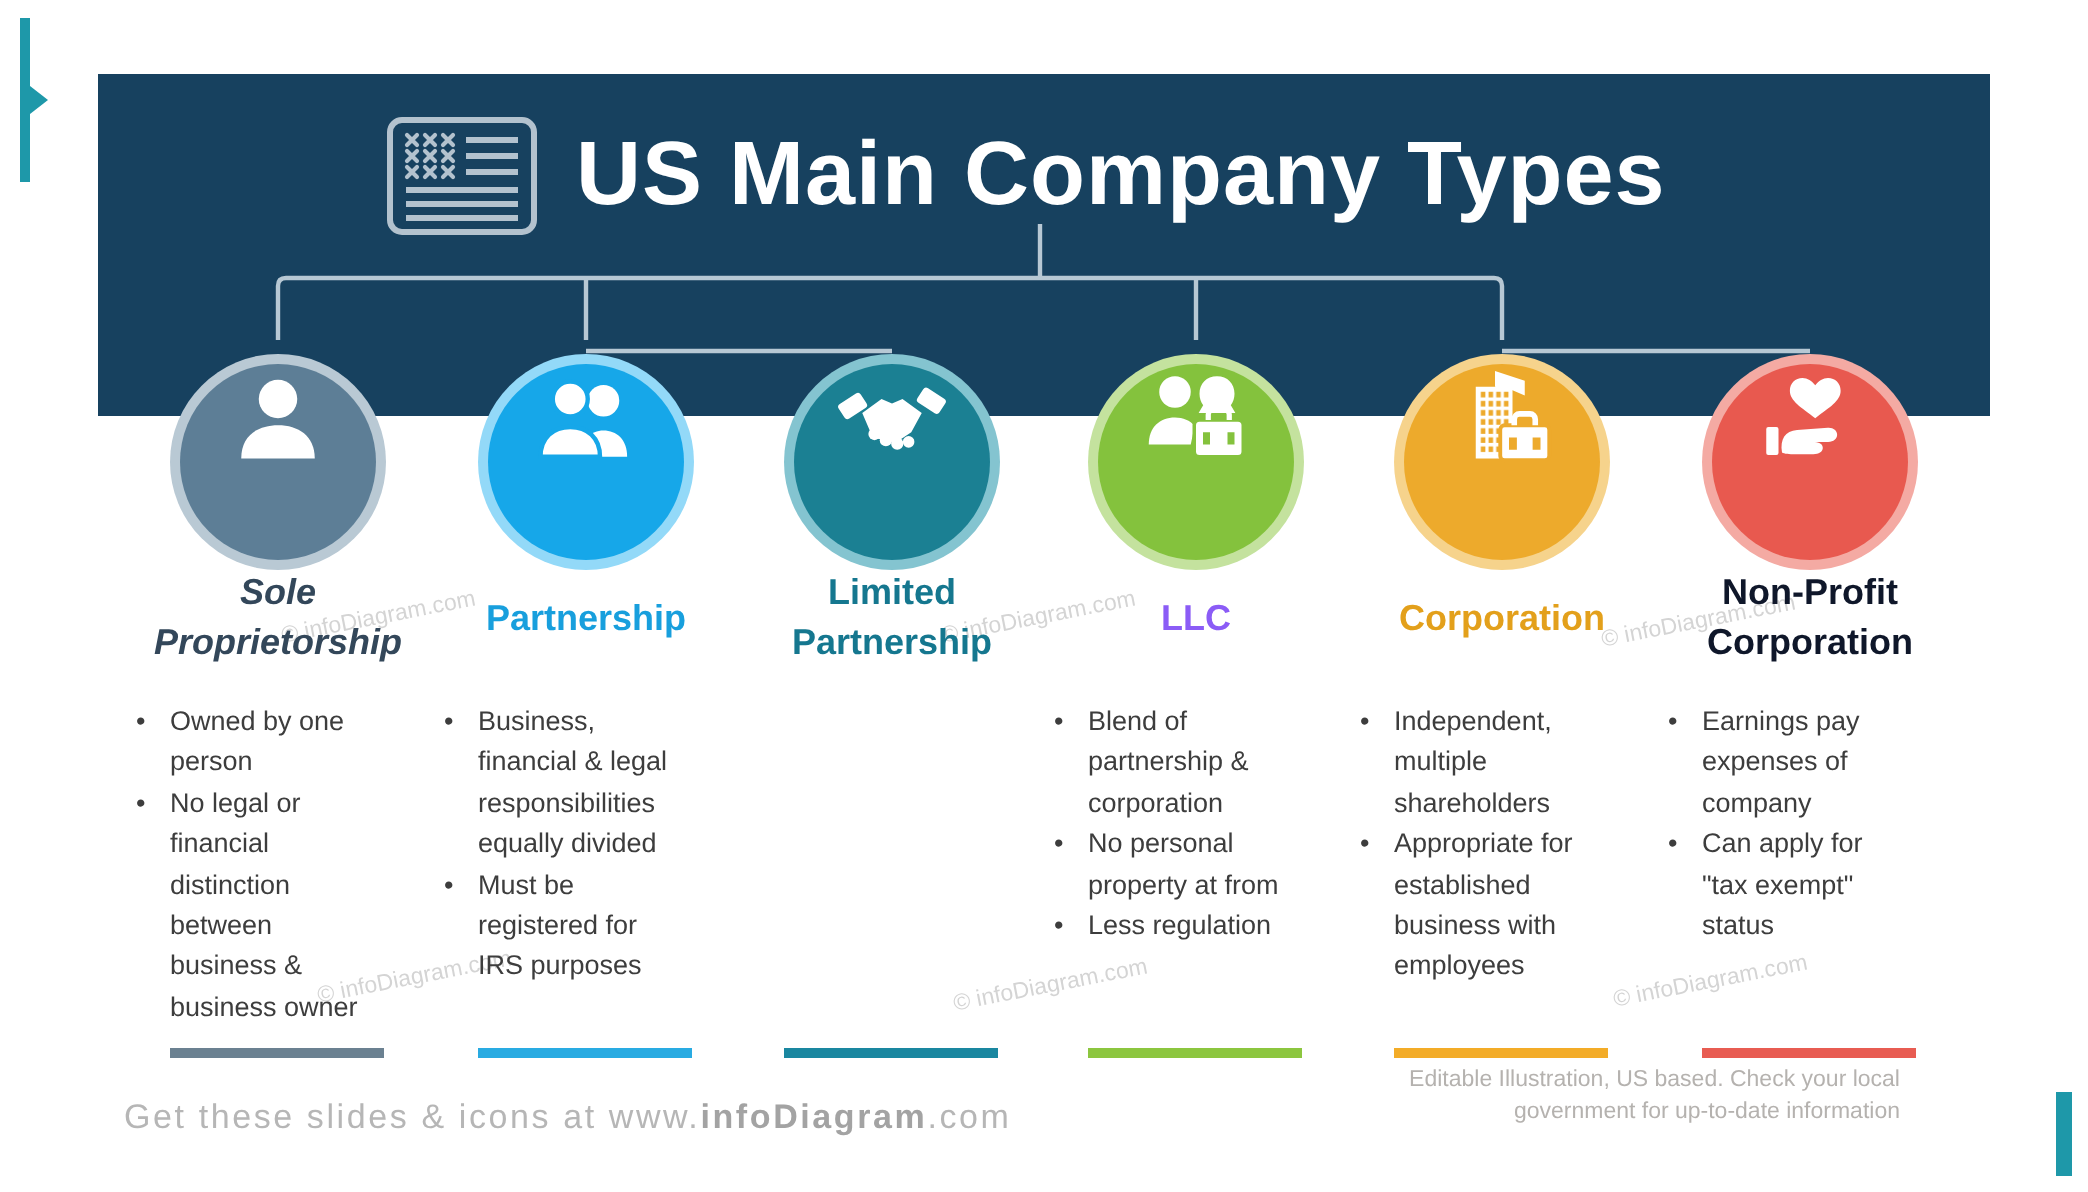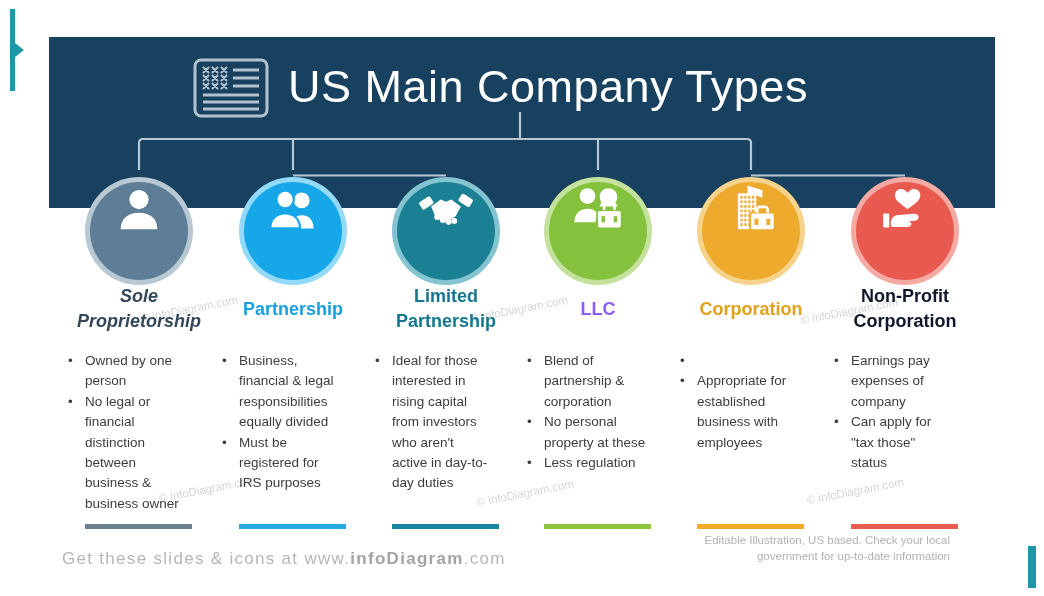--- a/index.html
+++ b/index.html
@@ -9,21 +9,21 @@
   }
   
   .accent-tl-bar{position:absolute;left:10px;top:9px;width:5px;height:82px;background:var(--accent);}
   .accent-tl-tri{position:absolute;left:15px;top:43px;width:0;height:0;
     border-top:7px solid transparent;border-bottom:7px solid transparent;border-left:9px solid var(--accent);}
   .accent-br-bar{position:absolute;left:1028px;top:546px;width:8px;height:42px;background:var(--accent);}
   
   .band{position:absolute;left:49px;top:37px;width:946px;height:171px;z-index:1;}
   .flag{position:absolute;left:193px;top:58px;width:76px;height:60px;z-index:2;}
   .title{position:absolute;left:288px;top:61px;z-index:2;color:#ffffff;font-size:45px;
-    font-weight:400;letter-spacing:.5px;white-space:nowrap;}
+    font-weight:700;letter-spacing:.5px;white-space:nowrap;}
   
   .connectors{position:absolute;left:0;top:0;width:1044px;height:596px;z-index:2;pointer-events:none;}
   
   .col{position:absolute;top:161px;width:150px;height:420px;z-index:4;}
   .circle{position:relative;width:98px;height:98px;margin:6px auto 0;border-radius:50%;
     box-shadow:0 0 0 5px var(--ring);}
   .icon{display:block;width:56px;height:56px;margin:21px auto 0;}
   .tlabel{position:absolute;top:118px;left:-8px;right:-8px;height:60px;display:flex;align-items:center;
     justify-content:center;text-align:center;font-size:18px;font-weight:bold;line-height:25px;white-space:pre-line;}
   .bullets{position:absolute;top:190px;left:4px;right:0;}
@@ -167,32 +167,20 @@
           <path d="M15 28l11-8 6 2.5L38 20l11 8-6 11-9 6-13-3z"></path>
           <circle cx="22" cy="40" r="3.5"></circle>
           <circle cx="28.5" cy="43.5" r="3.5"></circle>
           <circle cx="35" cy="45.5" r="3.5"></circle>
           <circle cx="41.5" cy="44.5" r="3.3"></circle>
         </g>
       </svg>
     </div>
     <div class="tlabel" style="color: rgb(21, 119, 143);">Limited
 Partnership</div>
-    <div class="bullets">
-      <div class="bullet">
-          <span class="dot"></span>
-          <span class="btxt">Ideal for those
-interested in
-rising capital
-from investors
-who aren't
-active in day-to-
-day duties</span>
-        </div>
-    </div>
     <div class="bar" style="background: rgb(26, 135, 160);"></div>
   </div>
 
   <div class="col" style="left:523px">
     <div class="circle" style="background: rgb(132, 194, 61); --ring: #c4e29e;">
       <svg class="icon" viewBox="0 0 64 64">
         <g fill="#fff">
           <circle cx="20" cy="16" r="9"></circle>
           <path d="M5 46c0-10 6.3-15.5 15-15.5 4.6 0 8.6 1.7 11.2 4.8L29 46z"></path>
           <path d="M44 7c-6 0-10 4.2-10 10 0 2.5.8 4.7 2.1 6.5L33.5 28h21l-2.6-4.5C53.2 21.7 54 19.5 54 17c0-5.8-4-10-10-10z"></path>
@@ -208,21 +196,21 @@
     <div class="bullets">
       <div class="bullet">
           <span class="dot"></span>
           <span class="btxt">Blend of
 partnership &amp;
 corporation</span>
         </div>
       <div class="bullet">
           <span class="dot"></span>
           <span class="btxt">No personal
-property at these</span>
+property at from</span>
         </div>
       <div class="bullet">
           <span class="dot"></span>
           <span class="btxt">Less regulation</span>
         </div>
     </div>
     <div class="bar" style="background: rgb(140, 198, 63);"></div>
   </div>
 
   <div class="col" style="left:676px">
@@ -240,20 +228,23 @@
         <path d="M39 35v-3.5c0-1.6 1.3-3 3-3h6c1.7 0 3 1.4 3 3V35" fill="none" stroke="#fff" stroke-width="3.2"></path>
         <rect x="41.5" y="31.5" width="7" height="3.5" style="fill: rgb(237, 170, 44);"></rect>
         <rect x="36" y="42" width="4.5" height="7" style="fill: rgb(237, 170, 44);"></rect>
         <rect x="49.5" y="42" width="4.5" height="7" style="fill: rgb(237, 170, 44);"></rect>
       </svg>
     </div>
     <div class="tlabel" style="color: rgb(227, 160, 27);">Corporation</div>
     <div class="bullets">
       <div class="bullet">
           <span class="dot"></span>
+          <span class="btxt">Independent,
+multiple
+shareholders</span>
         </div>
       <div class="bullet">
           <span class="dot"></span>
           <span class="btxt">Appropriate for
 established
 business with
 employees</span>
         </div>
     </div>
     <div class="bar" style="background: rgb(243, 172, 40);"></div>
@@ -274,21 +265,21 @@
     <div class="bullets">
       <div class="bullet">
           <span class="dot"></span>
           <span class="btxt">Earnings pay
 expenses of
 company</span>
         </div>
       <div class="bullet">
           <span class="dot"></span>
           <span class="btxt">Can apply for
-"tax those"
+"tax exempt"
 status</span>
         </div>
     </div>
     <div class="bar" style="background: rgb(232, 92, 82);"></div>
   </div>
 
   <div class="promo"><span>Get these slides &amp; icons at www.</span><b>infoDiagram</b><span>.com</span></div>
   <div class="disclaimer">Editable Illustration, US based. Check your local
 government for up-to-date information</div>
 

